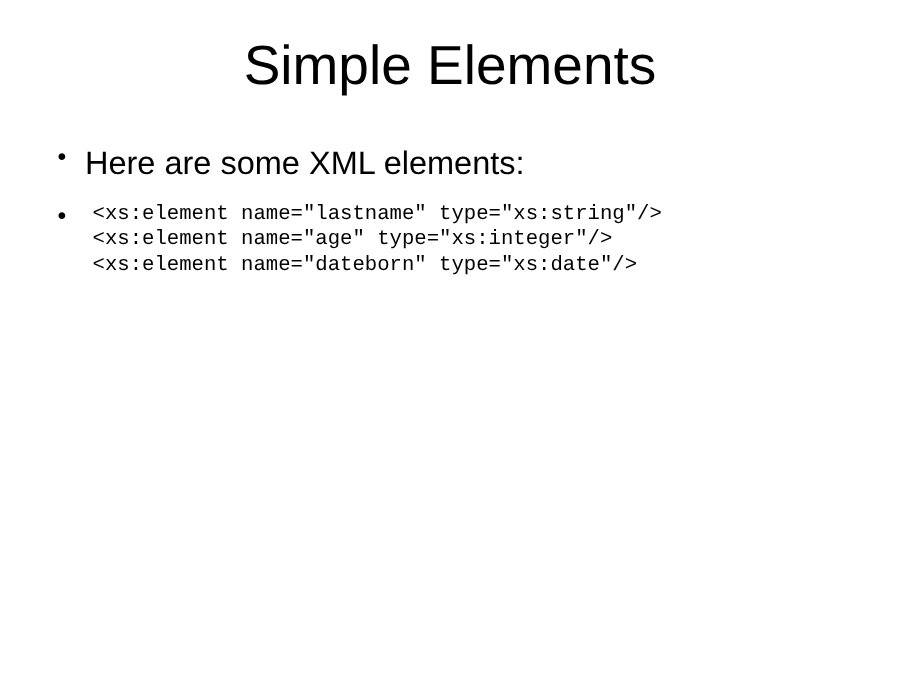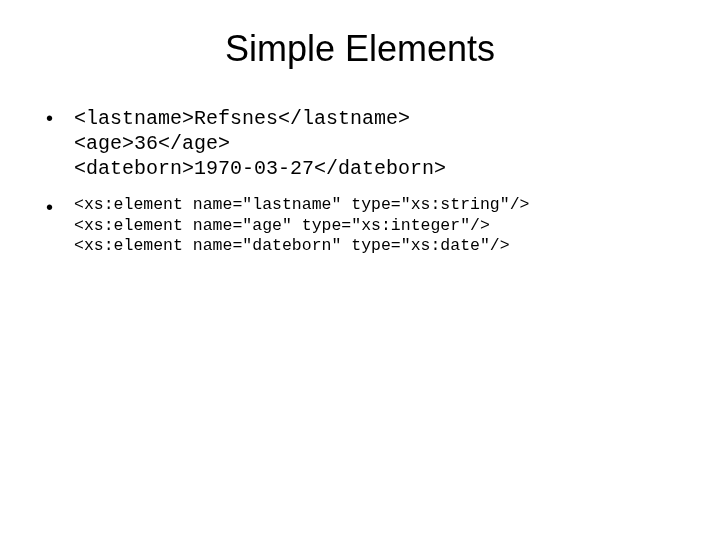--- a/index.html
+++ b/index.html
@@ -6,21 +6,21 @@
   body {
     width: 720px;
     height: 540px;
     background: #ffffff;
     font-family: Arial, Helvetica, sans-serif;
     color: #000;
     padding: 20px 40px;
   }
   .title {
     text-align: center;
-    font-size: 36px;
+    font-size: 44px;
     font-weight: normal;
     margin-top: 8px;
     margin-bottom: 36px;
   }
   ul.outer {
     list-style: none;
     padding-left: 0;
   }
   ul.outer > li {
     position: relative;
@@ -59,23 +59,21 @@
   li.code-item-sm::before {
     font-size: 13px;
   }
 </style>
 </head>
 <body>
 
 <h1 class="title">Simple Elements</h1>
 
 <ul class="outer">
-  <li class="code-item">
-    <div class="code-block">&lt;lastname&gt;Refsnes&lt;/lastname&gt;
-&lt;age&gt;36&lt;/age&gt;
-&lt;dateborn&gt;1970-03-27&lt;/dateborn&gt;</div>
+  <li>
+    <div class="body-text">Here are some XML elements:</div>
   </li>
   <li class="code-item-sm">
     <div class="code-small">&lt;xs:element name="lastname" type="xs:string"/&gt;
 &lt;xs:element name="age" type="xs:integer"/&gt;
 &lt;xs:element name="dateborn" type="xs:date"/&gt;</div>
   </li>
 </ul>
 
 </body></html>

